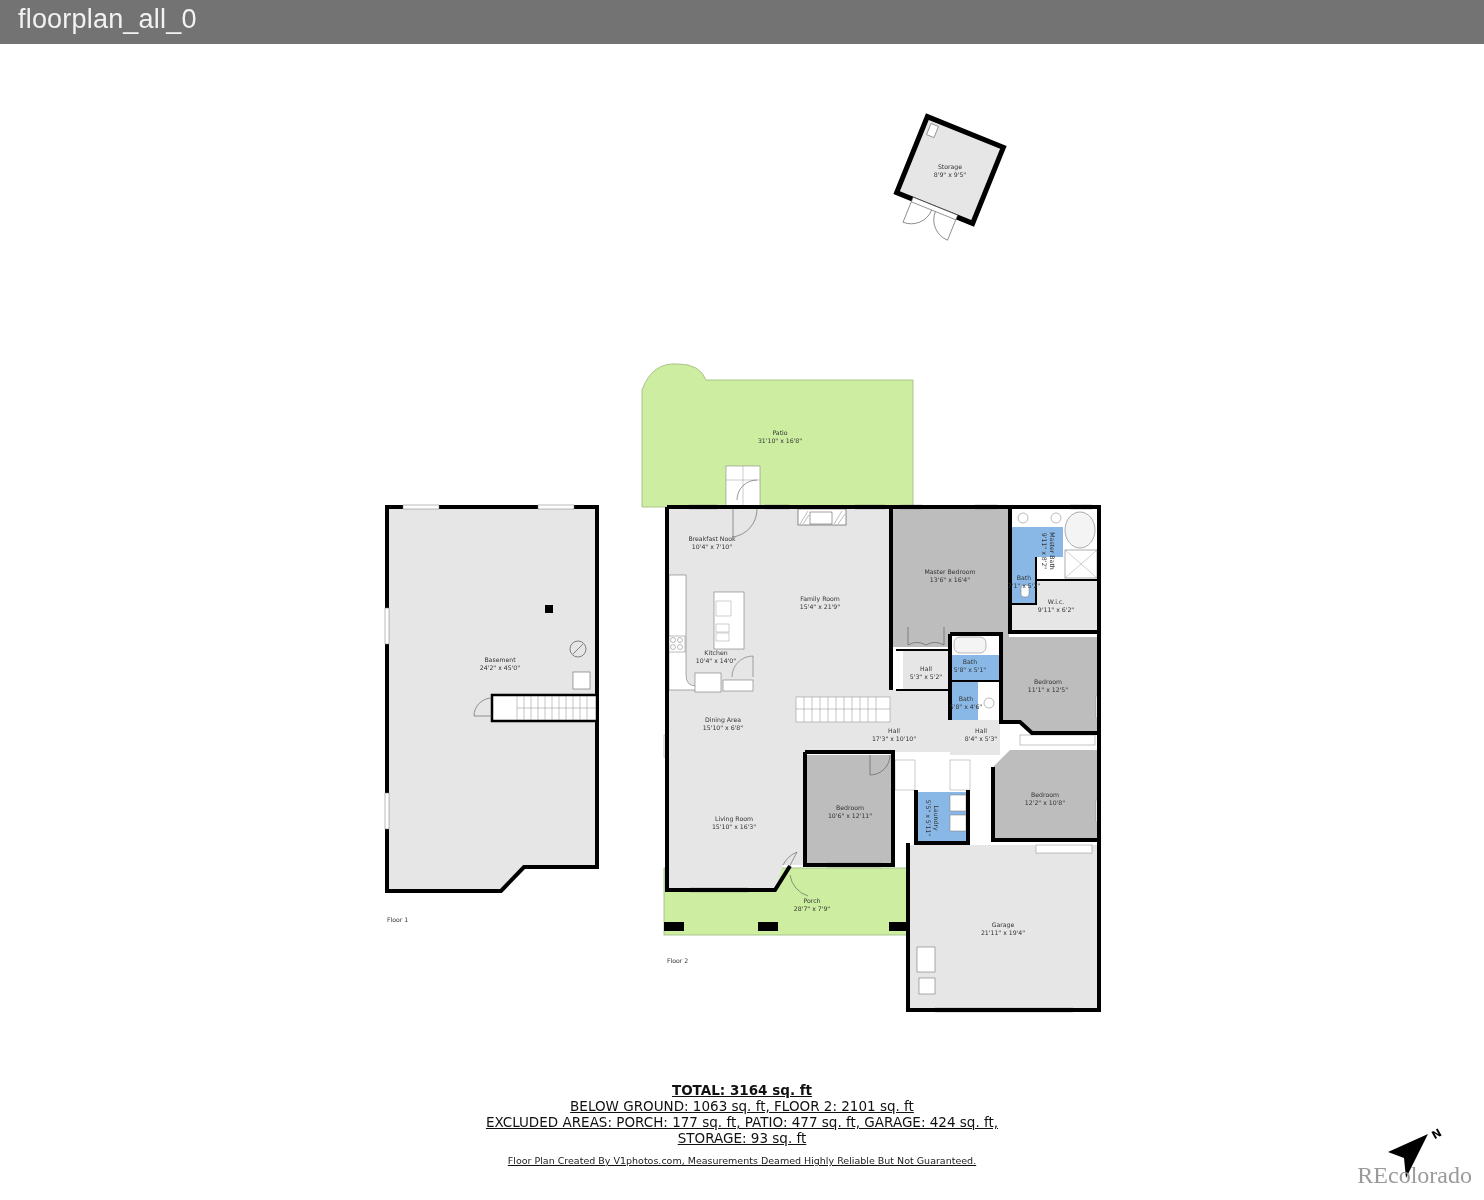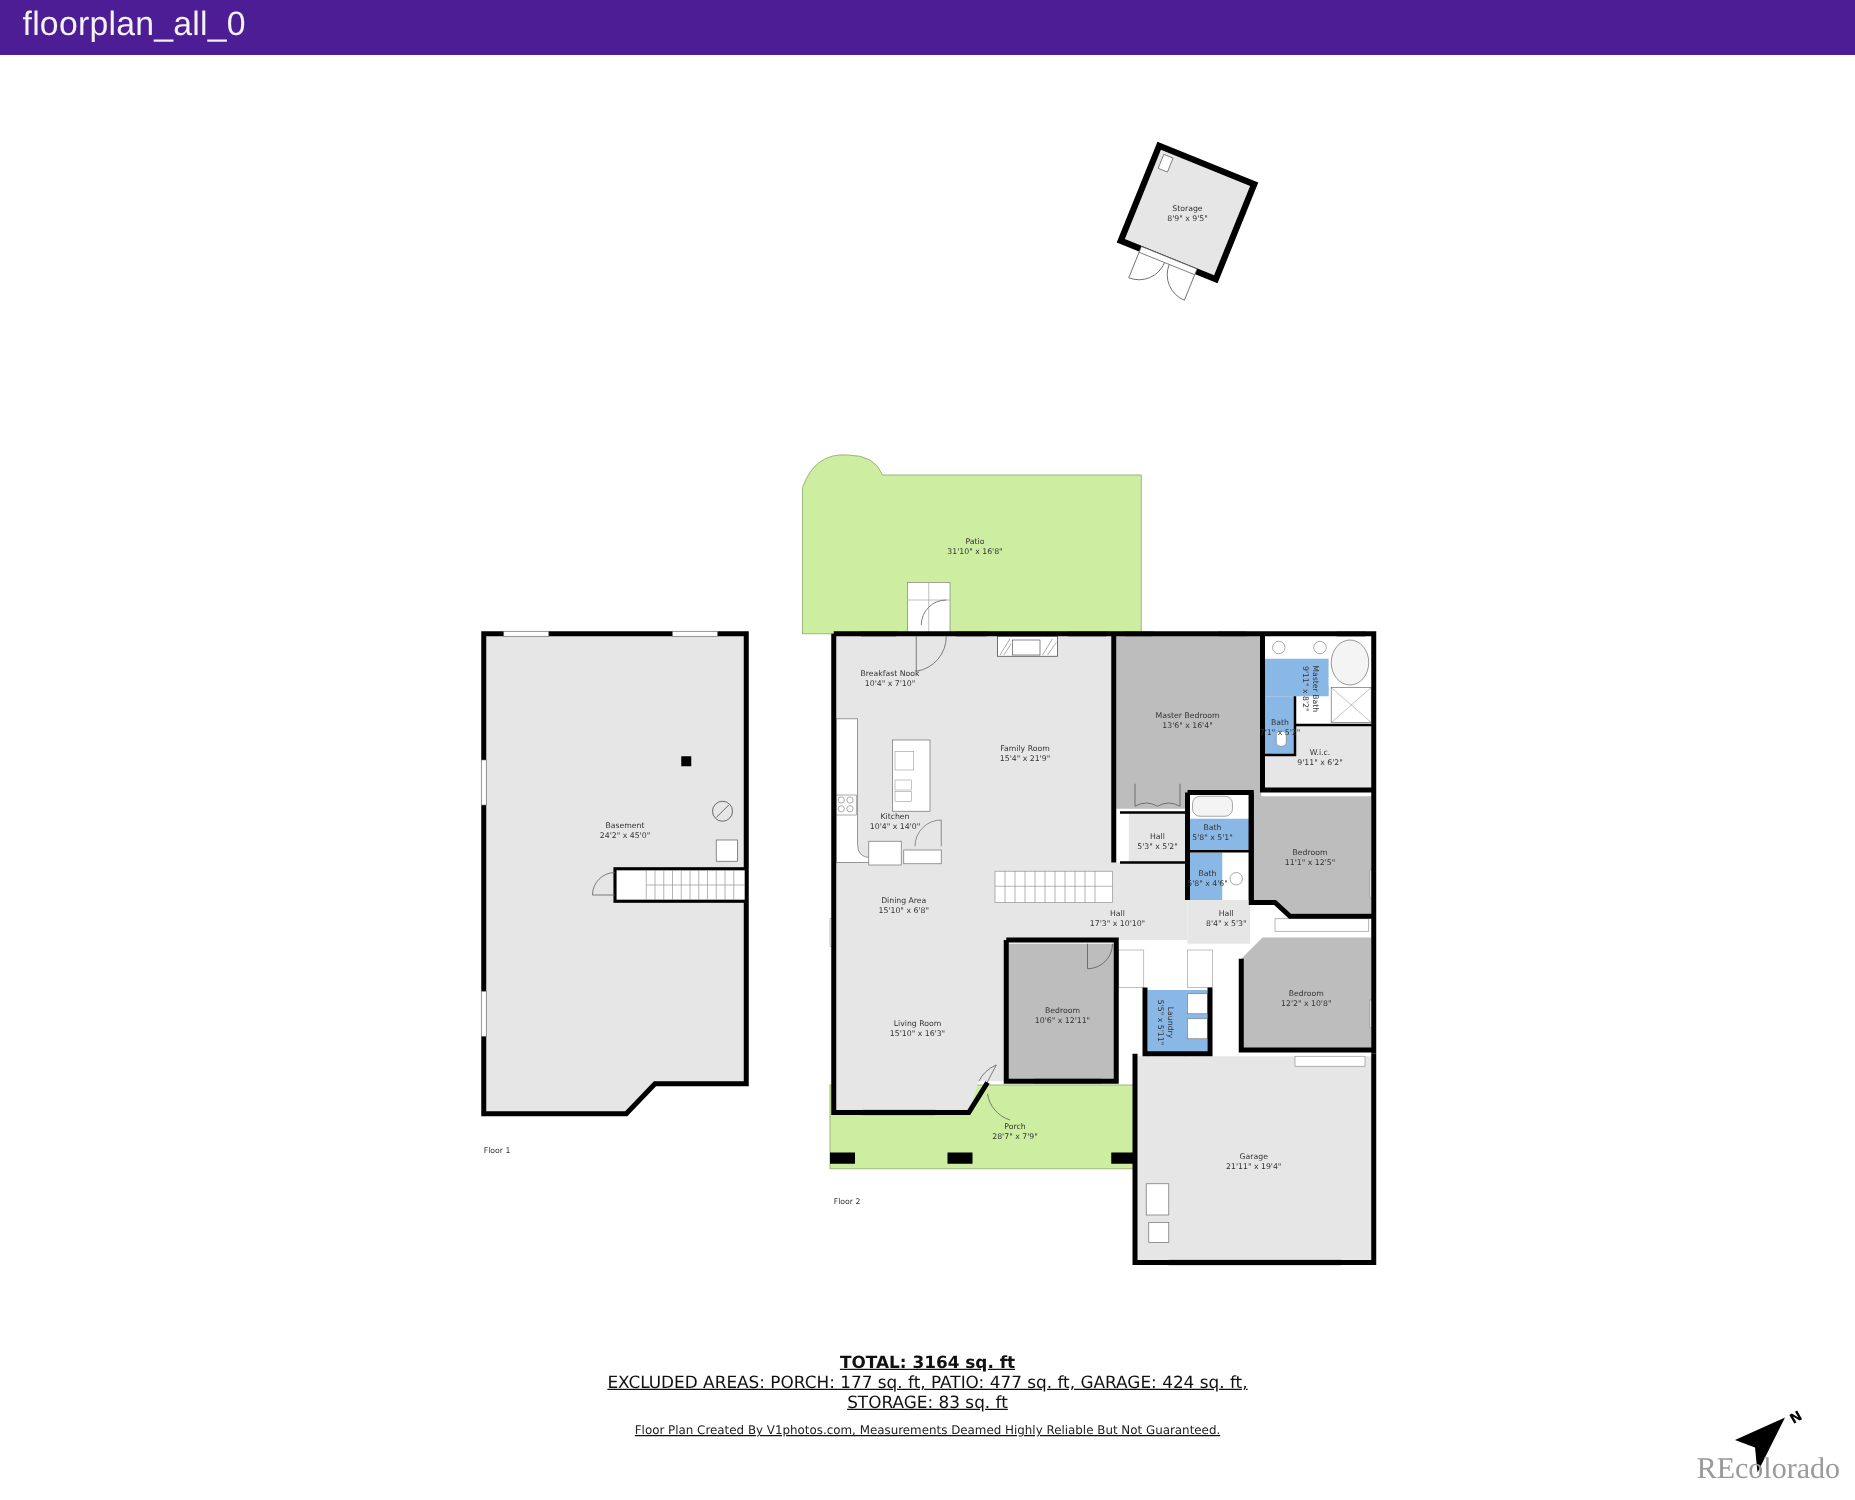--- a/index.html
+++ b/index.html
@@ -1,18 +1,18 @@
 <!DOCTYPE html>
 <html><head>
 <meta charset="utf-8">
 <style>
   * { box-sizing: border-box; margin: 0; padding: 0; }
   html, body { width: 1484px; height: 1200px; background: #ffffff; overflow: hidden; }
   body { font-family: "DejaVu Sans", sans-serif; position: relative; }
-  .titlebar { position: absolute; left: 0; top: 0; width: 1484px; height: 44px; background: #4c1d95; }
+  .titlebar { position: absolute; left: 0; top: 0; width: 1484px; height: 44px; background: #737373; }
   .titlebar .title { position: absolute; left: 18px; top: 4px; font-family: "Liberation Sans", sans-serif; font-size: 27px; color: #f2f2f2; letter-spacing: 0.2px; }
   svg#plan { position: absolute; left: 0; top: 44px; }
   .lbl { font-family: "DejaVu Sans", sans-serif; font-size: 6.2px; fill: #333; text-anchor: middle; }
   .floor-lbl { font-family: "DejaVu Sans", sans-serif; font-size: 6.2px; fill: #333; }
   .summary { position: absolute; left: 0; top: 1082px; width: 1484px; text-align: center; font-family: "DejaVu Sans", sans-serif; color: #111; text-decoration: underline; }
   .summary .total { font-weight: bold; font-size: 13.5px; line-height: 16px; }
   .summary .line { font-size: 13.5px; line-height: 16px; }
   .summary .credit { font-size: 9.5px; margin-top: 9px; color: #222; }
   .watermark { position: absolute; right: 12px; top: 1162px; font-family: Liberation Serif, serif; font-size: 24px; color: #9a9a9a; }
   .compass { position: absolute; left: 1384px; top: 1126px; }
@@ -257,22 +257,23 @@
     <text class="lbl" x="734" y="829">15'10" x 16'3"</text>
     <text class="lbl" x="1003" y="927">Garage</text>
     <text class="lbl" x="1003" y="935">21'11" x 19'4"</text>
 
     <text class="floor-lbl" x="667" y="963">Floor 2</text>
   </g>
 </svg>
 
 <div class="summary">
   <div class="total">TOTAL: 3164 sq. ft</div>
+  <div class="line">BELOW GROUND: 1063 sq. ft, FLOOR 2: 2101 sq. ft</div>
   <div class="line">EXCLUDED AREAS: PORCH: 177 sq. ft, PATIO: 477 sq. ft, GARAGE: 424 sq. ft,</div>
-  <div class="line">STORAGE: 83 sq. ft</div>
+  <div class="line">STORAGE: 93 sq. ft</div>
   <div class="credit">Floor Plan Created By V1photos.com, Measurements Deamed Highly Reliable But Not Guaranteed.</div>
 </div>
 
 <svg class="compass" width="70" height="60">
   <path d="M 4 26 L 44 8 L 22 52 L 20 32 Z" fill="#000"></path>
   <text x="48" y="12" font-family="DejaVu Sans, sans-serif" font-size="11" font-weight="bold" transform="rotate(-30 52 8)">N</text>
 </svg>
 
 <div class="watermark">REcolorado</div>
 

